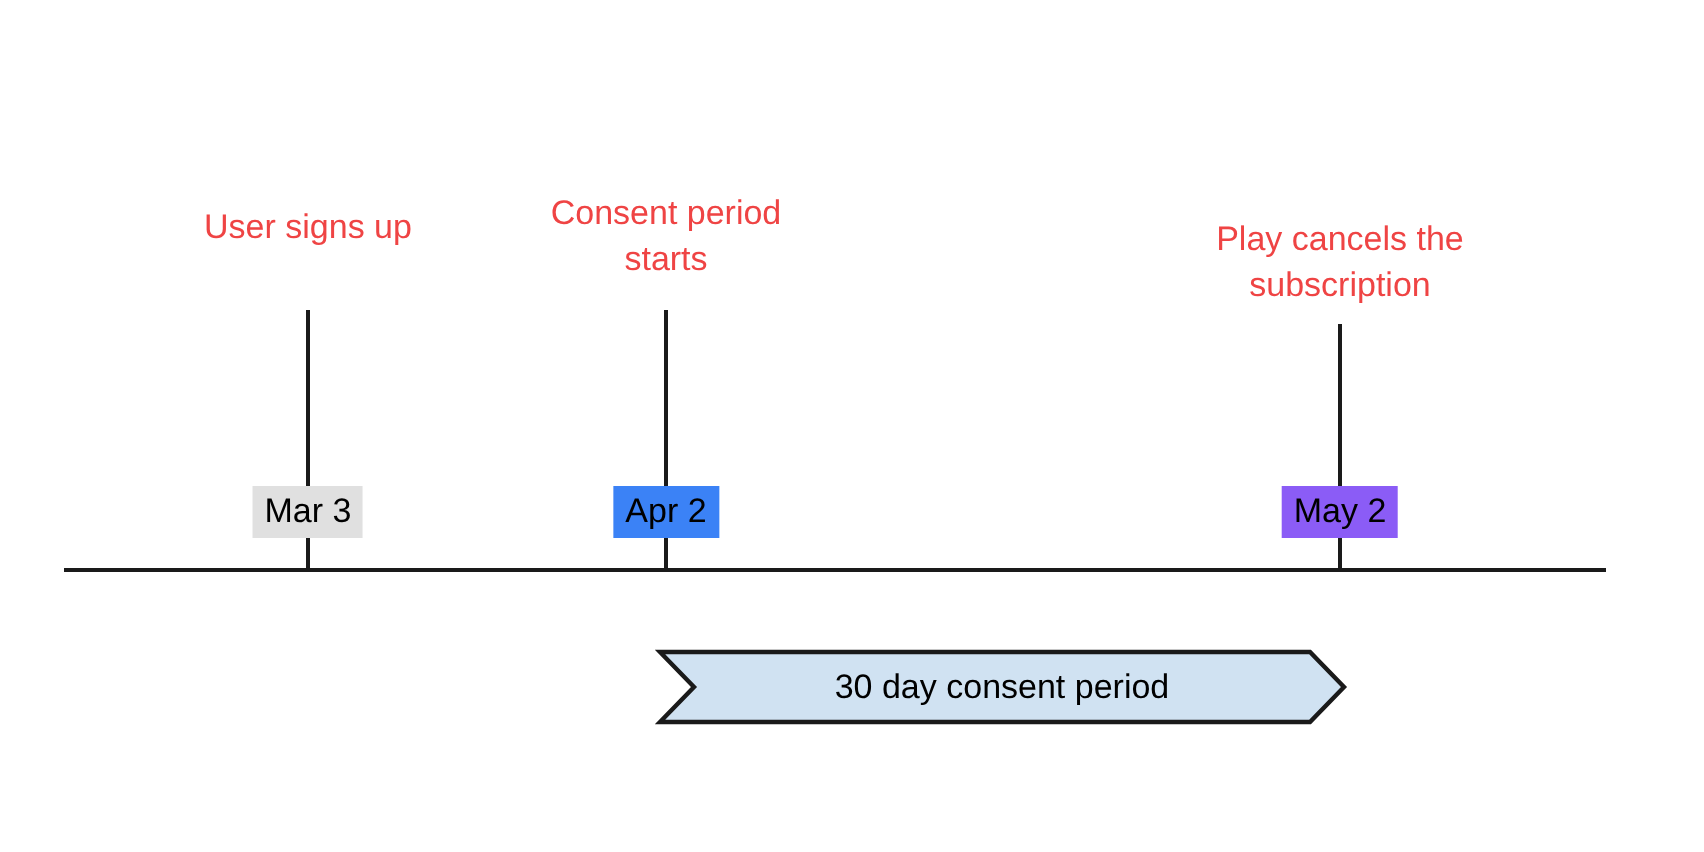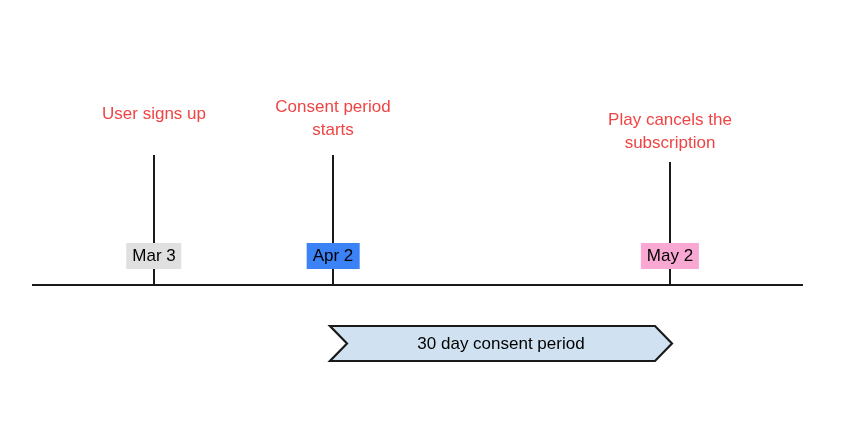--- a/index.html
+++ b/index.html
@@ -112,21 +112,21 @@
     <div class="event-title" style="top: 95px;">Consent period
 starts</div>
     <div class="event-tick" style="top: 155px; height: 129px;"></div>
     <div class="event-date" style="top: 243px; background: #3b82f6;">Apr 2</div>
   </div>
 
   <div class="event" id="event-2" style="left: 670px;">
     <div class="event-title" style="top: 108px;">Play cancels the
 subscription</div>
     <div class="event-tick" style="top: 162px; height: 122px;"></div>
-    <div class="event-date" style="top: 243px; background: #f9a8d4;">May 2</div>
+    <div class="event-date" style="top: 243px; background: #8b5cf6;">May 2</div>
   </div>
 
   <div class="period-banner">
     <svg viewBox="0 0 342 35" preserveAspectRatio="none">
       <polygon id="banner-shape" points="0,0 325,0 342,17.5 325,35 0,35 17,17.5" stroke-width="2.2" stroke-linejoin="miter" fill="#d0e2f2" stroke="#1a1a1a"></polygon>
     </svg>
     <div class="period-label">30 day consent period</div>
   </div>
 
 </div>

